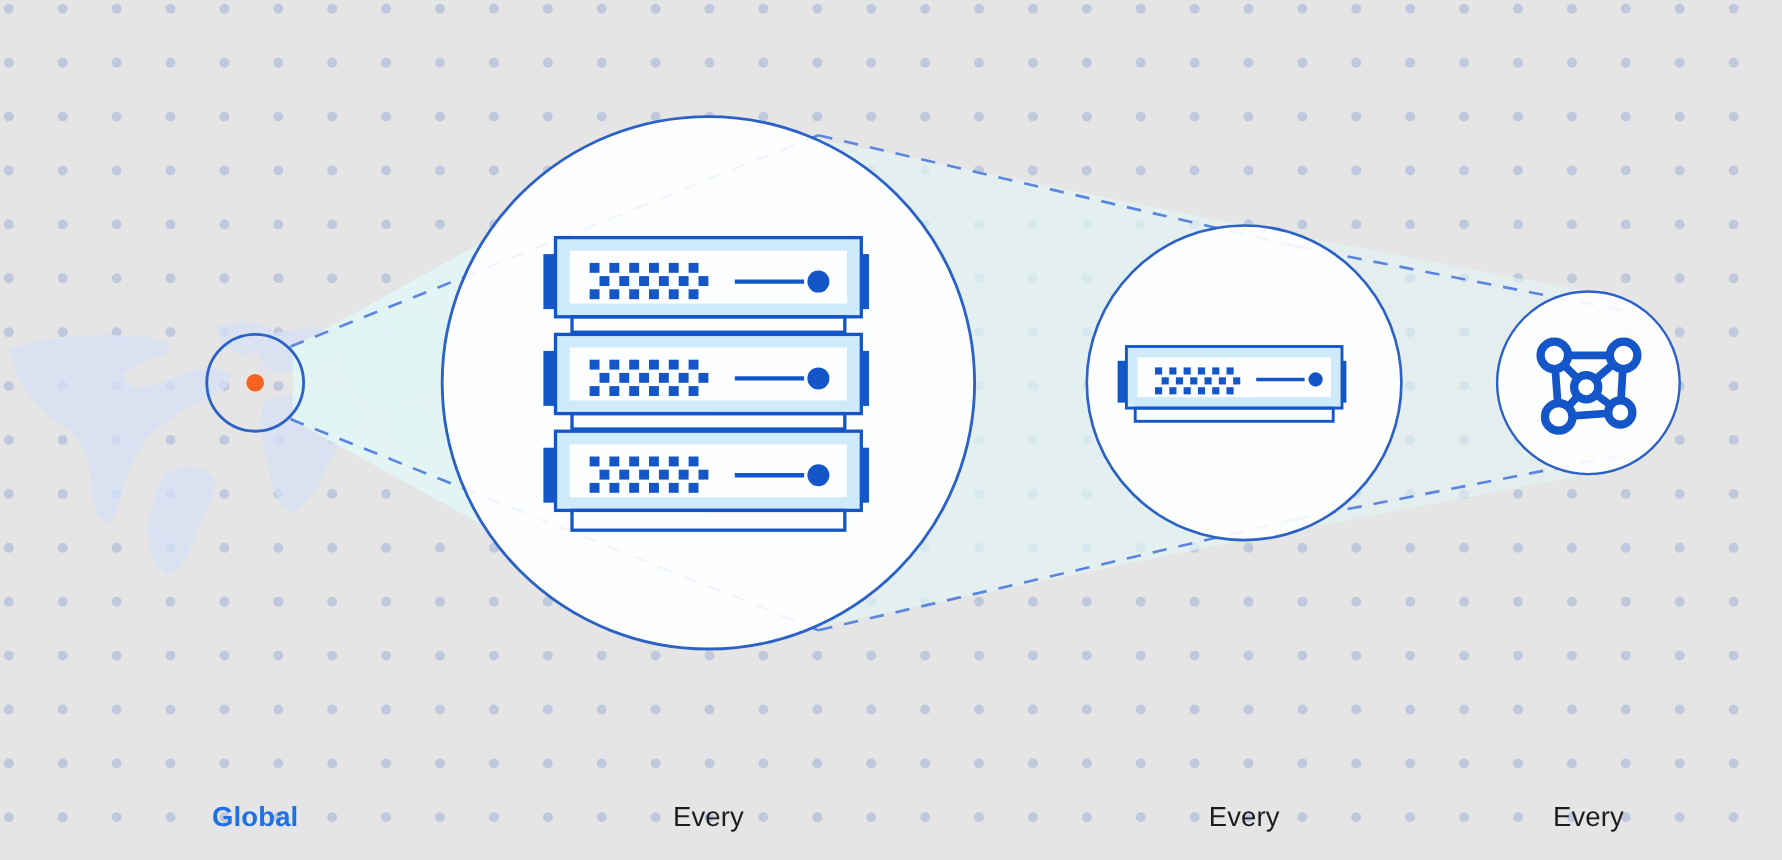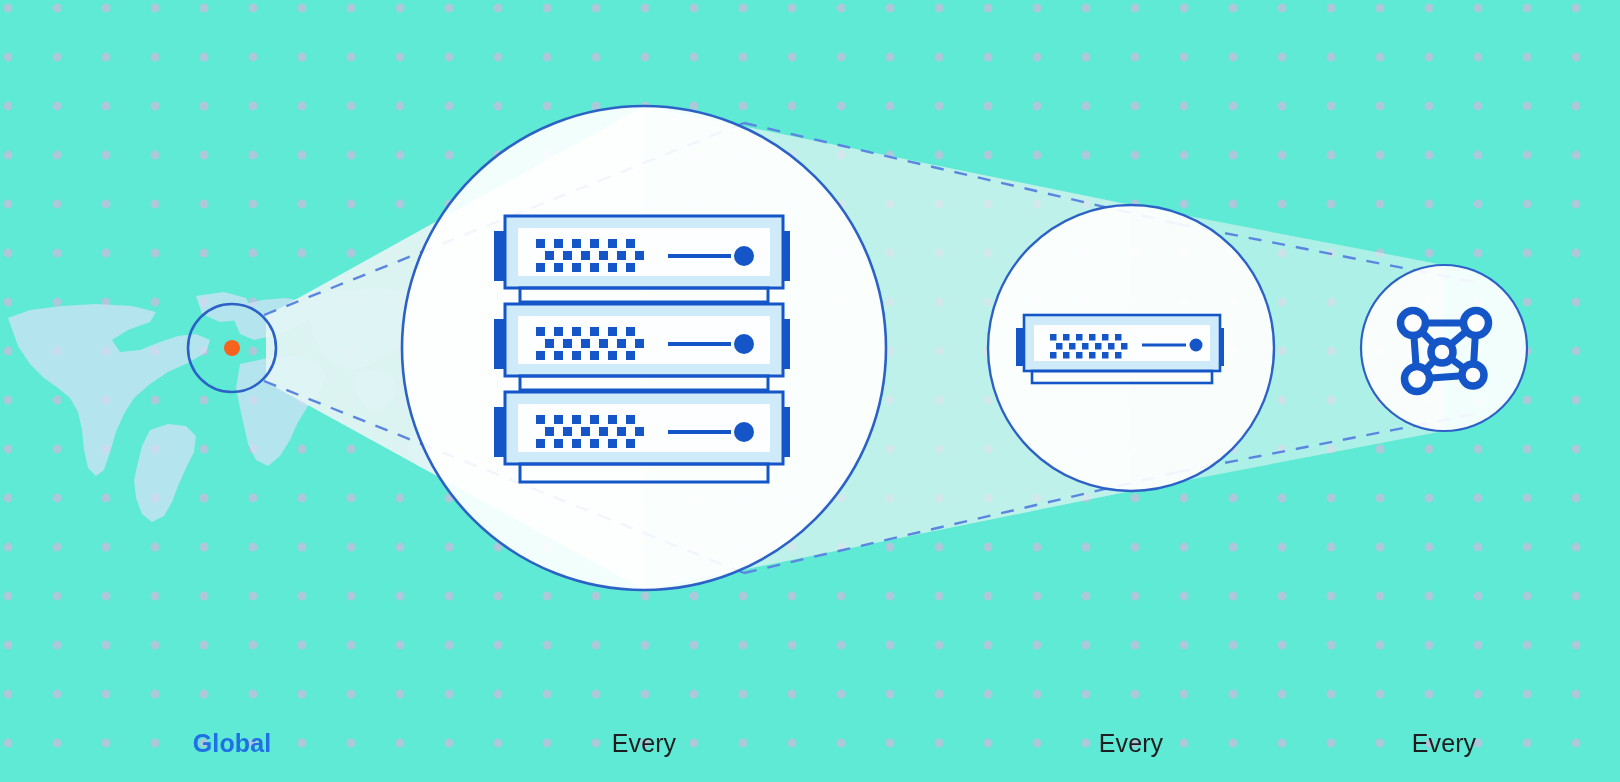--- a/index.html
+++ b/index.html
@@ -9,21 +9,21 @@
     background: #ffffff;
   }
   body {
     font-family: "Liberation Sans", "DejaVu Sans", sans-serif;
   }
   #stage {
     position: relative;
     width: 1620px;
     height: 782px;
     overflow: hidden;
-    background: #5eead4;
+    background: #e5e5e5;
   }
   #stage svg.layer {
     position: absolute;
     left: 0;
     top: 0;
     width: 1620px;
     height: 782px;
   }
   .label {
     position: absolute;

